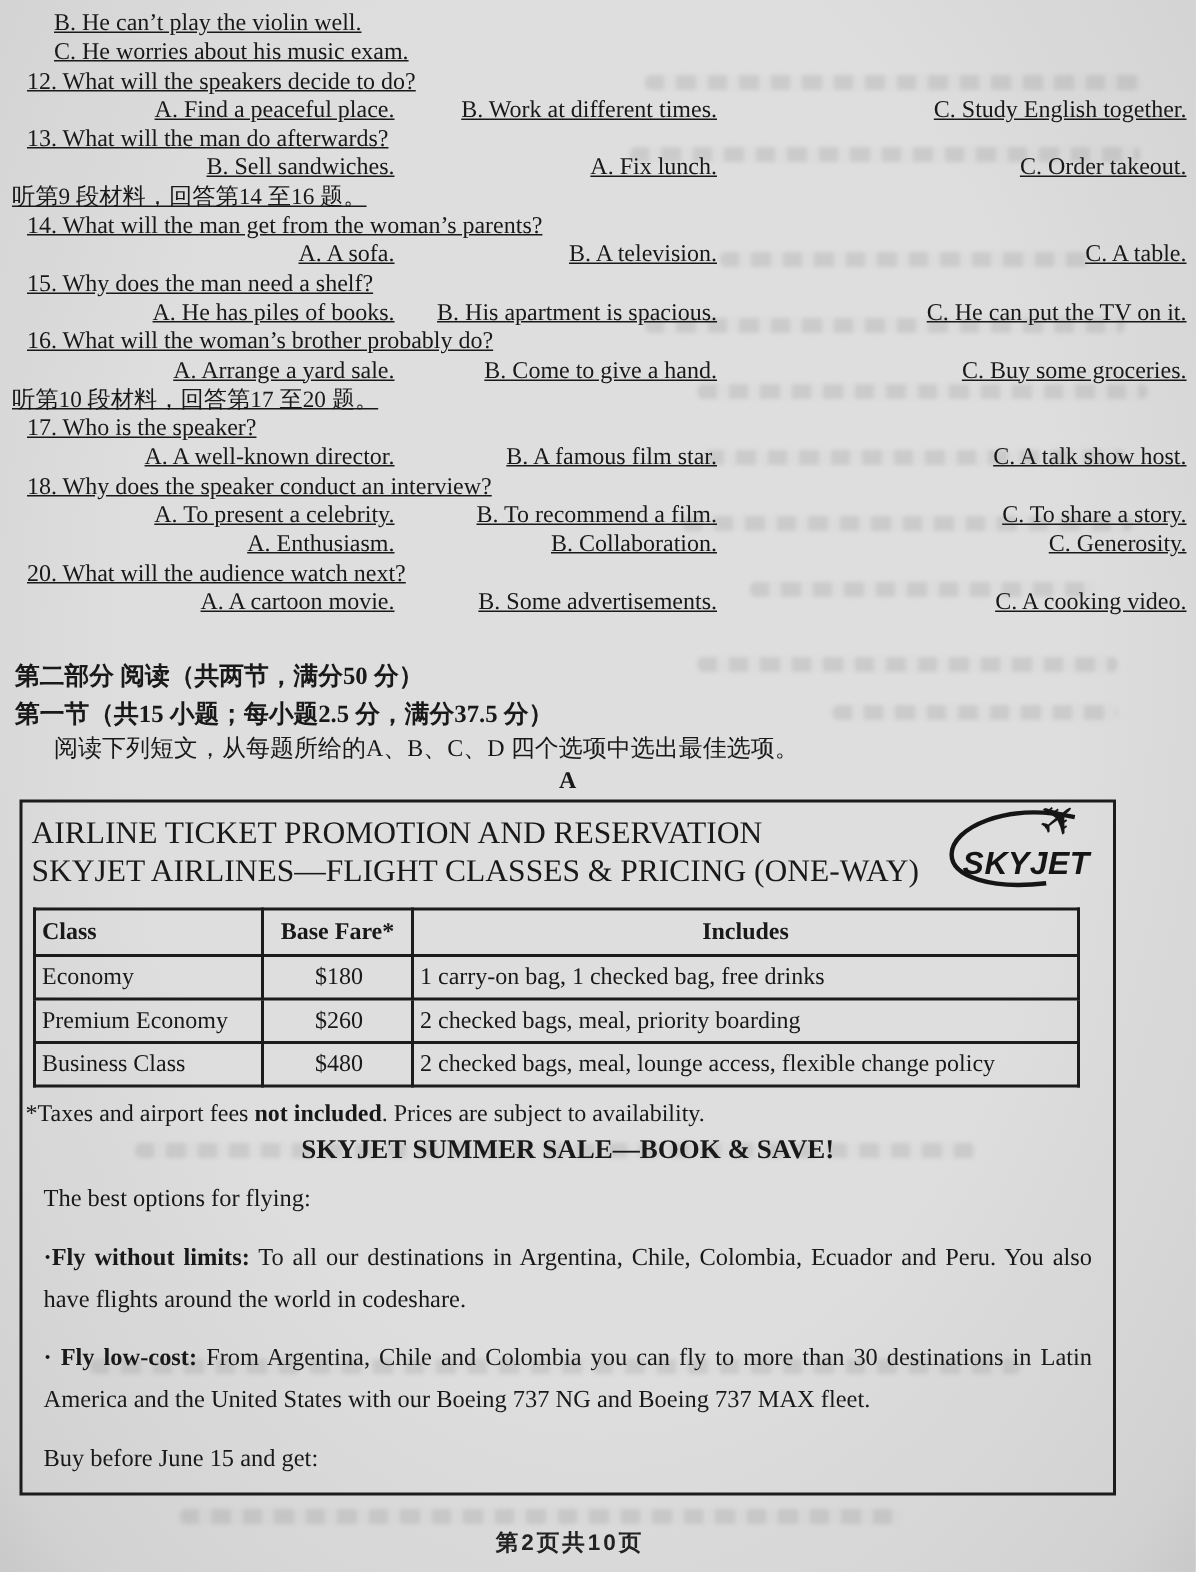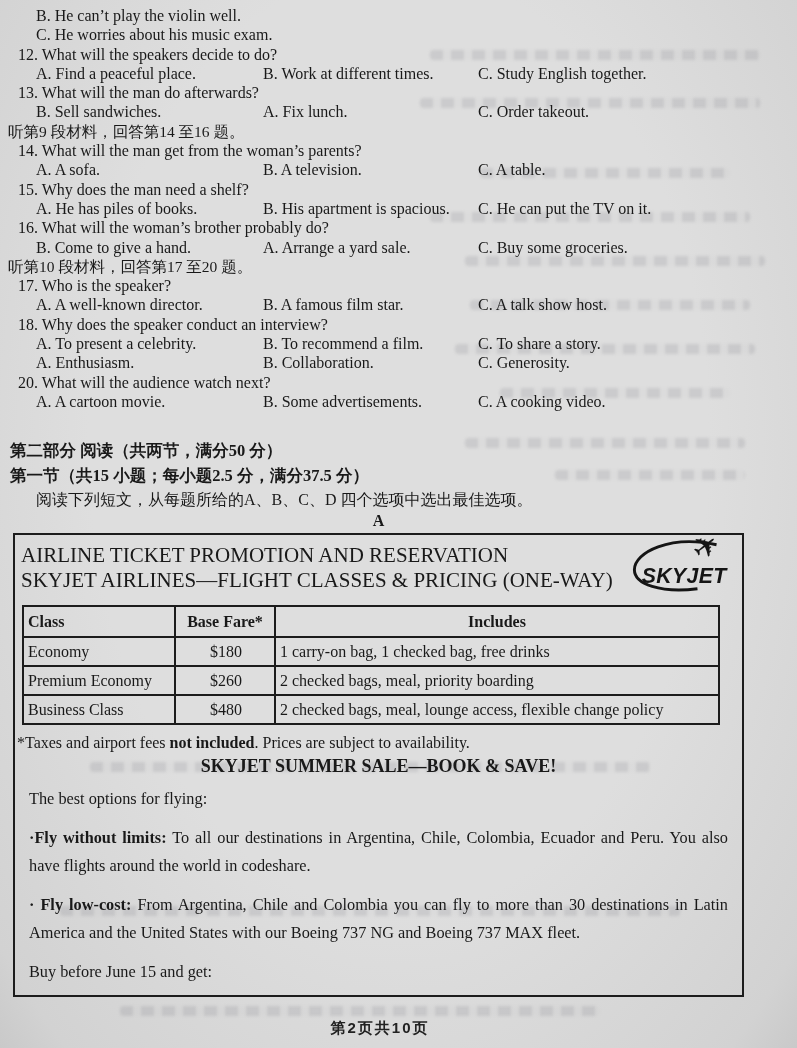--- a/index.html
+++ b/index.html
@@ -18,26 +18,26 @@
     position:absolute; height:10px; border-radius:4px;
     background:repeating-linear-gradient(90deg, rgba(105,105,115,0.16) 0 13px, rgba(105,105,115,0.02) 13px 21px);
     filter:blur(1.4px); pointer-events:none;
   }
 
   
   .listening {
     position:absolute; top:6px; left:8px; right:6px;
     font-size:16px;
   }
-  .l-line { line-height:19.3px; white-space:nowrap; }
+  .l-line { line-height:19.3px; white-space:nowrap;text-decoration:underline; }
   .q-line { padding-left:10px; }
   .opt-cont { padding-left:28px; }
   .cn-note { padding-left:0; font-size:15.5px; }
   .opt-row { display:grid; grid-template-columns:227px 215px auto; padding-left:28px; }
-  .opt-cell { white-space:nowrap; }
+  .opt-cell { white-space:nowrap;text-align:right; }
 
   
   .part2 { position:absolute; top:438px; left:10px; width:777px; }
   .part-title { font-weight:bold; font-size:16.5px; line-height:25px; white-space:nowrap; }
   .instruction { font-size:16px; line-height:24px; padding-left:26px; white-space:nowrap; }
   .passage-label { width:731px; margin-left:3px; text-align:center; font-weight:bold; font-size:16px; line-height:18px; }
 
   
   .passage-box {
     position:absolute; top:533px; left:13px; width:731px; height:464px;
@@ -114,22 +114,22 @@
         <span class="opt-cell">C. A table.</span>
       </div>
       <div class="l-line q-line">15. Why does the man need a shelf?</div>
       <div class="l-line opt-row">
         <span class="opt-cell">A. He has piles of books.</span>
         <span class="opt-cell">B. His apartment is spacious.</span>
         <span class="opt-cell">C. He can put the TV on it.</span>
       </div>
       <div class="l-line q-line">16. What will the woman’s brother probably do?</div>
       <div class="l-line opt-row">
+        <span class="opt-cell">A. Arrange a yard sale.</span>
         <span class="opt-cell">B. Come to give a hand.</span>
-        <span class="opt-cell">A. Arrange a yard sale.</span>
         <span class="opt-cell">C. Buy some groceries.</span>
       </div>
       <div class="l-line cn-note">听第10 段材料，回答第17 至20 题。</div>
       <div class="l-line q-line">17. Who is the speaker?</div>
       <div class="l-line opt-row">
         <span class="opt-cell">A. A well-known director.</span>
         <span class="opt-cell">B. A famous film star.</span>
         <span class="opt-cell">C. A talk show host.</span>
       </div>
       <div class="l-line q-line">18. Why does the speaker conduct an interview?</div>

